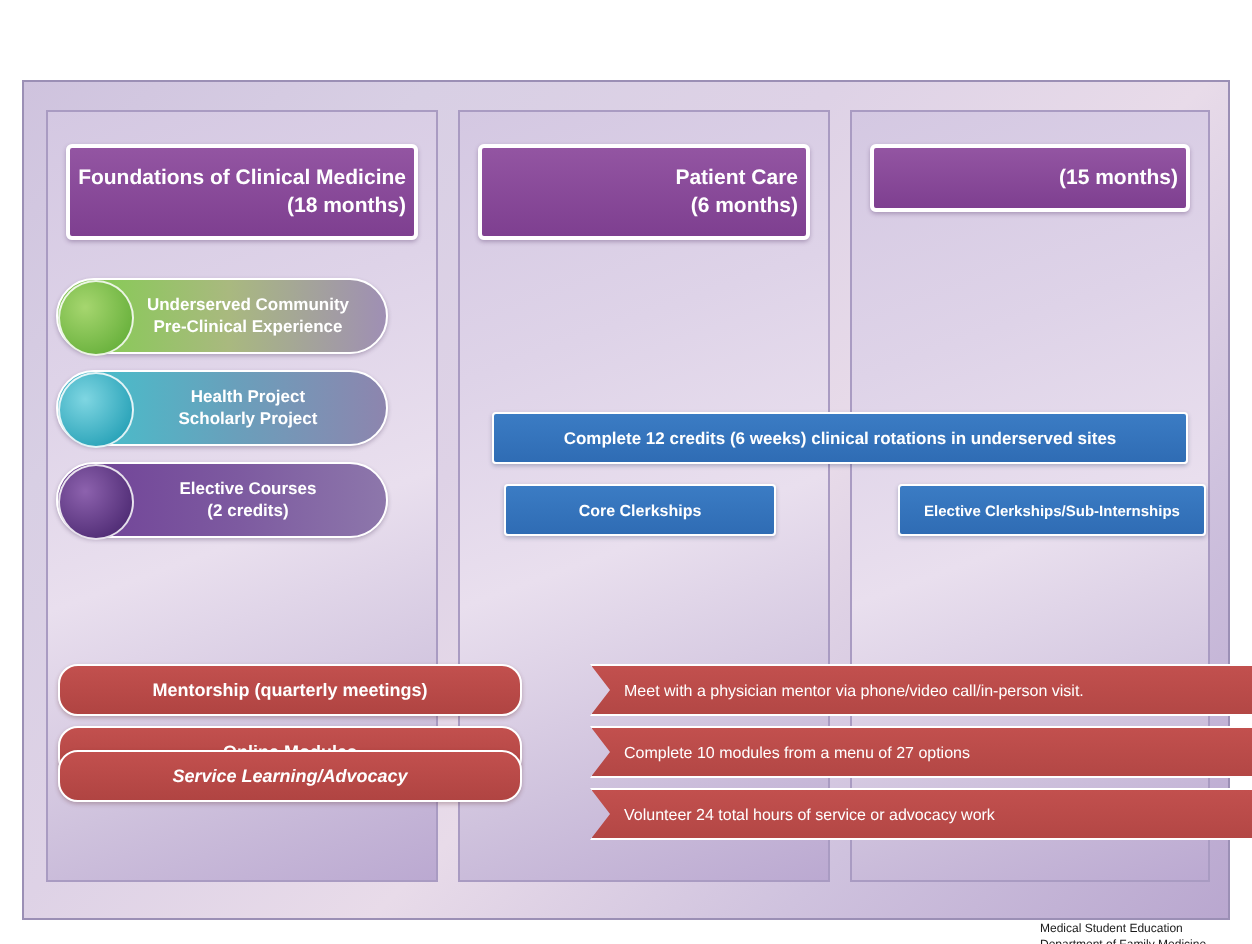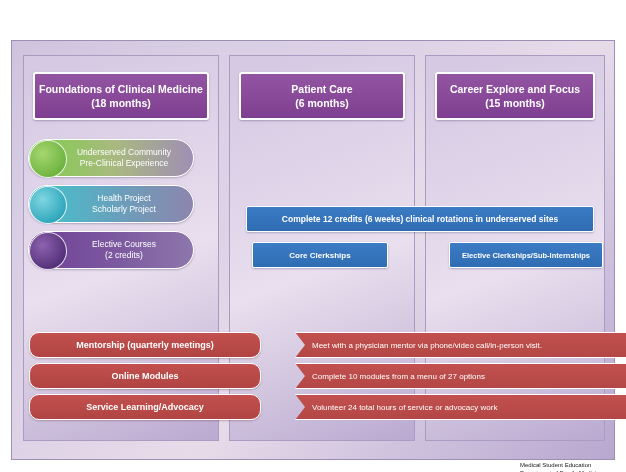--- a/index.html
+++ b/index.html
@@ -68,21 +68,21 @@
     left: 50%;
     transform: translateX(-50%);
     top: 16px;
     background: #8e4f9e;
     background: linear-gradient(180deg, #9355a2 0%, #7e3f90 100%);
     border: 2px solid #ffffff;
     border-radius: 3px;
     color: #ffffff;
     font-size: 10.5px;
     font-weight: bold;
-    text-align: center;
+    text-align: right;
     line-height: 14px;
     padding: 8px 4px;
     box-sizing: border-box;
     box-shadow: 0 1px 2px rgba(80,50,100,0.35);
   }
   .col-header.h1 { width: 176px; }
   .col-header.h2 { width: 166px; }
   .col-header.h3 { width: 160px; }
 
   
@@ -96,20 +96,21 @@
     color: #ffffff;
     font-size: 8.5px;
     line-height: 11.5px;
     text-align: center;
     display: flex;
     align-items: center;
     justify-content: center;
     box-sizing: border-box;
     padding-left: 26px;
     box-shadow: 0 1px 2px rgba(60,40,80,0.3);
+    font-weight: bold;
   }
   .pill .pill-text { display: block; }
   .pill-green {
     top: 98px;
     background: linear-gradient(90deg, #7cc04a 0%, #8cc85c 18%, #a9b97f 52%, #9f8fb4 100%);
   }
   .pill-teal {
     top: 144px;
     background: linear-gradient(90deg, #3fb3c6 0%, #4db9c8 18%, #6a9fbb 55%, #8d85ae 100%);
   }
@@ -184,21 +185,21 @@
     display: flex;
     align-items: center;
     justify-content: center;
     text-align: center;
     box-sizing: border-box;
     border-radius: 10px;
     box-shadow: 0 1px 2px rgba(90,40,40,0.3);
   }
   #red-mentorship { top: 291px; }
   #red-modules { top: 322px; }
-  #red-service { top: 353px; }
+  #red-service { top: 334px; font-style: italic; }
 
   
   .redarrow {
     position: absolute;
     left: 251px;
     width: 352px;
     height: 26px;
     background: linear-gradient(180deg, #c2504e 0%, #b34745 100%);
     border: 1px solid #ffffff;
     color: #ffffff;
@@ -242,21 +243,20 @@
 
     <div class="column col2">
       <div class="col-header h2">
         <div>Patient Care</div>
         <div>(6 months)</div>
       </div>
     </div>
 
     <div class="column col3">
       <div class="col-header h3">
-        <div>Career Explore and Focus</div>
         <div>(15 months)</div>
       </div>
     </div>
 
     <div class="pill pill-green">
       <span class="pill-cap cap-green"></span>
       <span class="pill-text">
         <span>Underserved Community</span><br>
         <span>Pre-Clinical Experience</span>
       </span>

